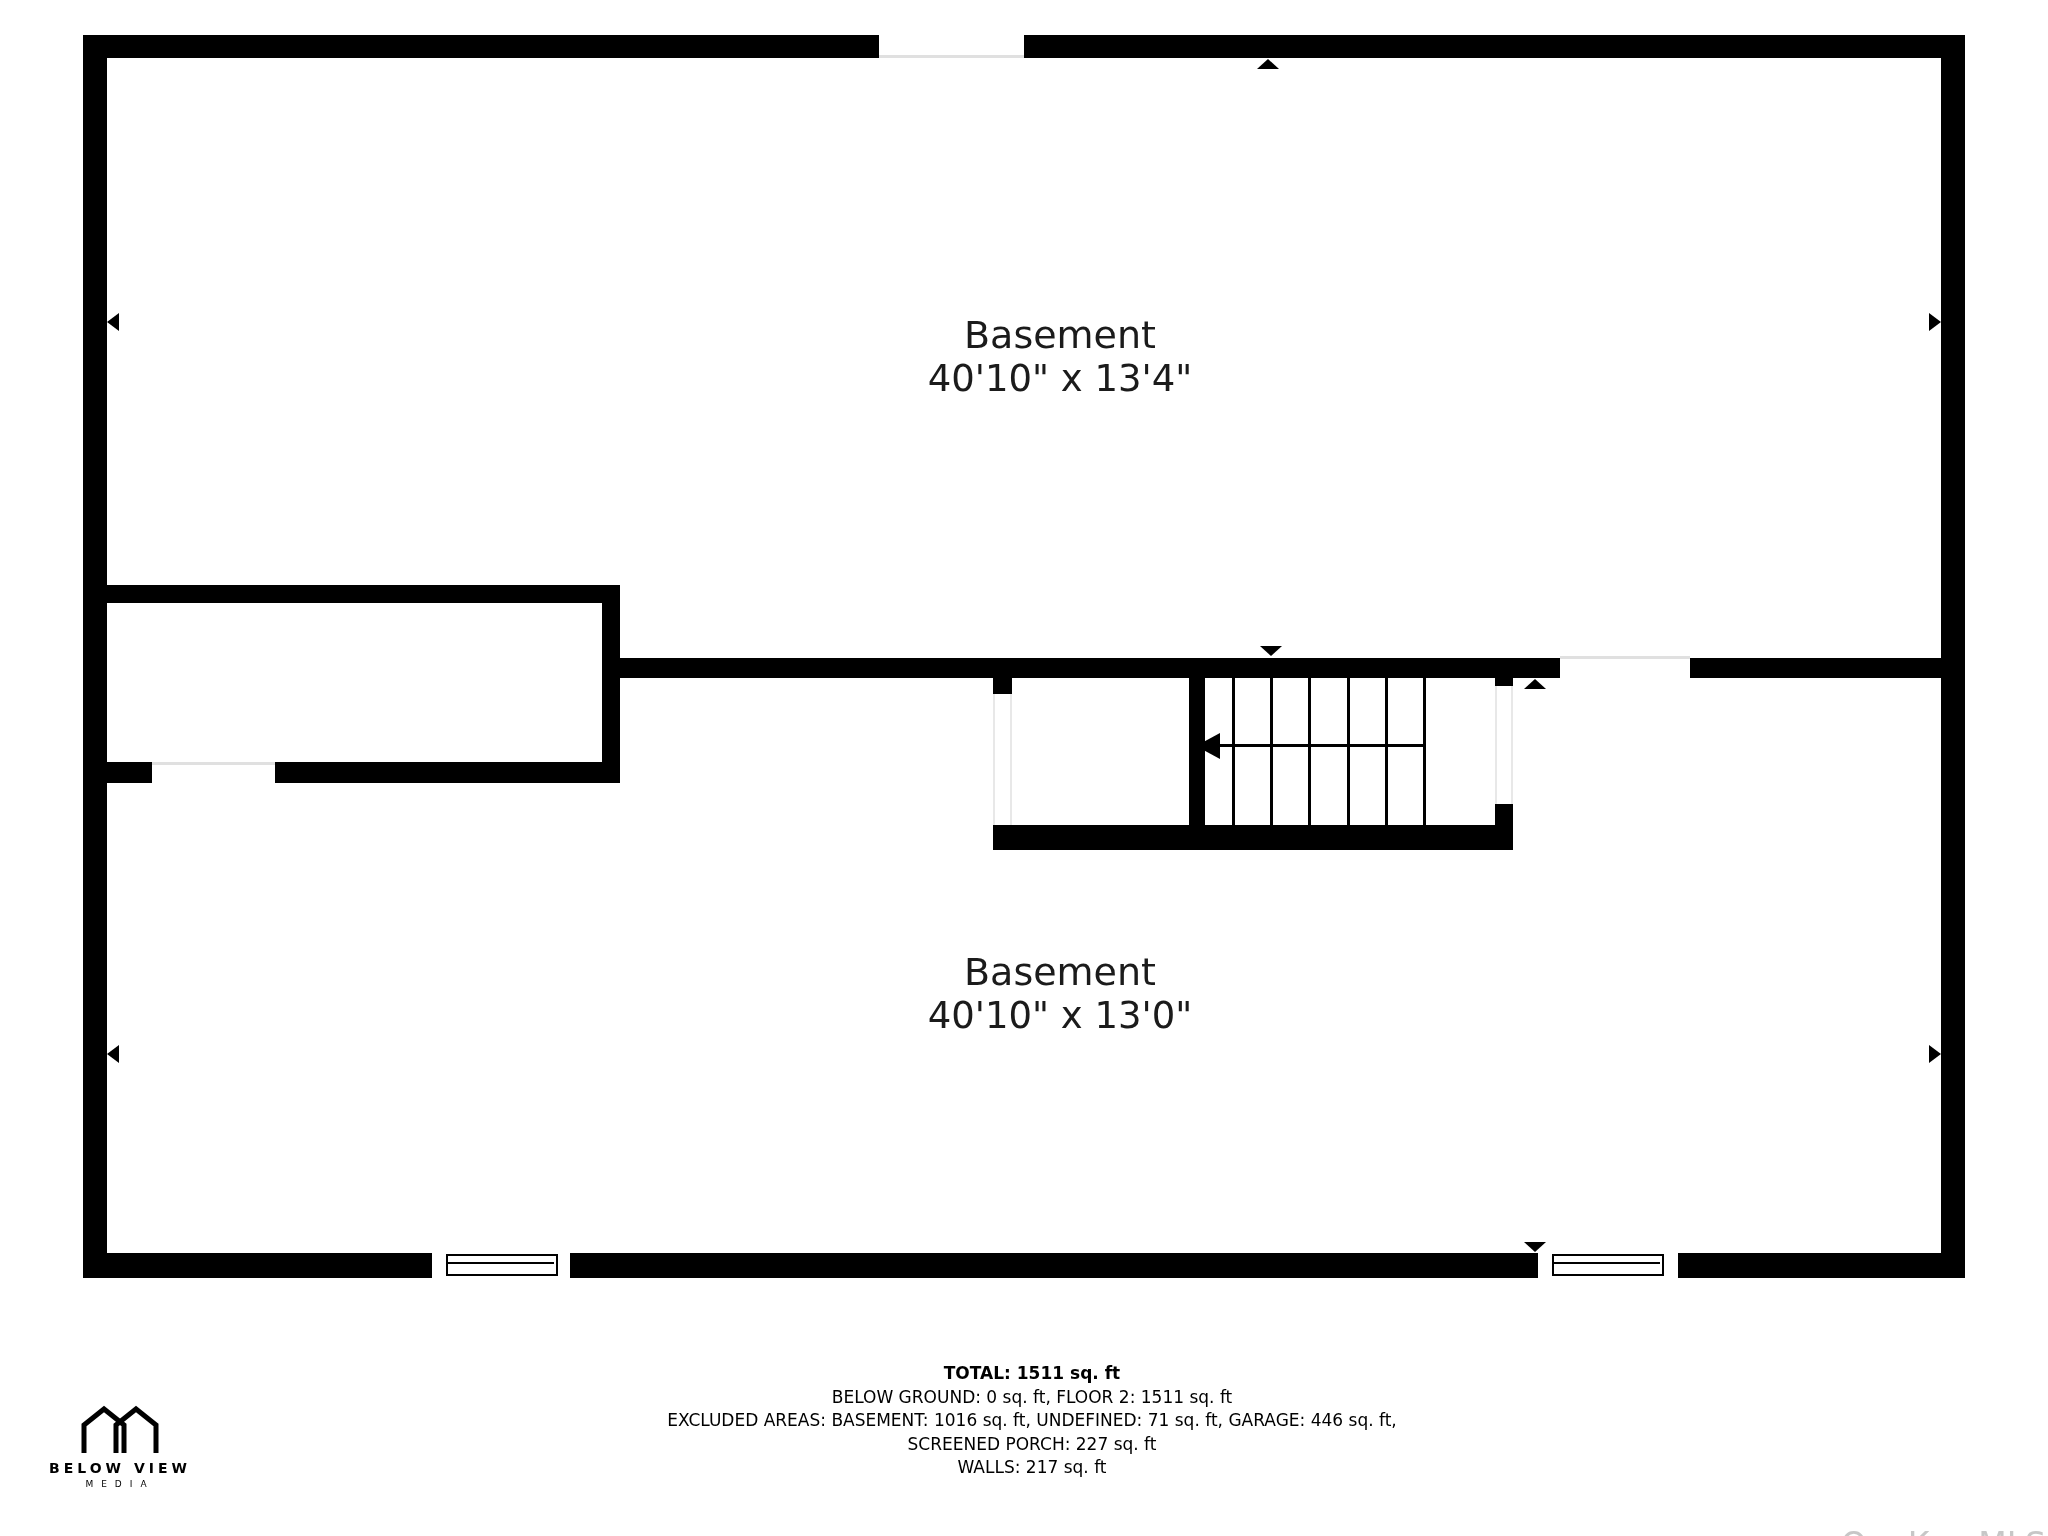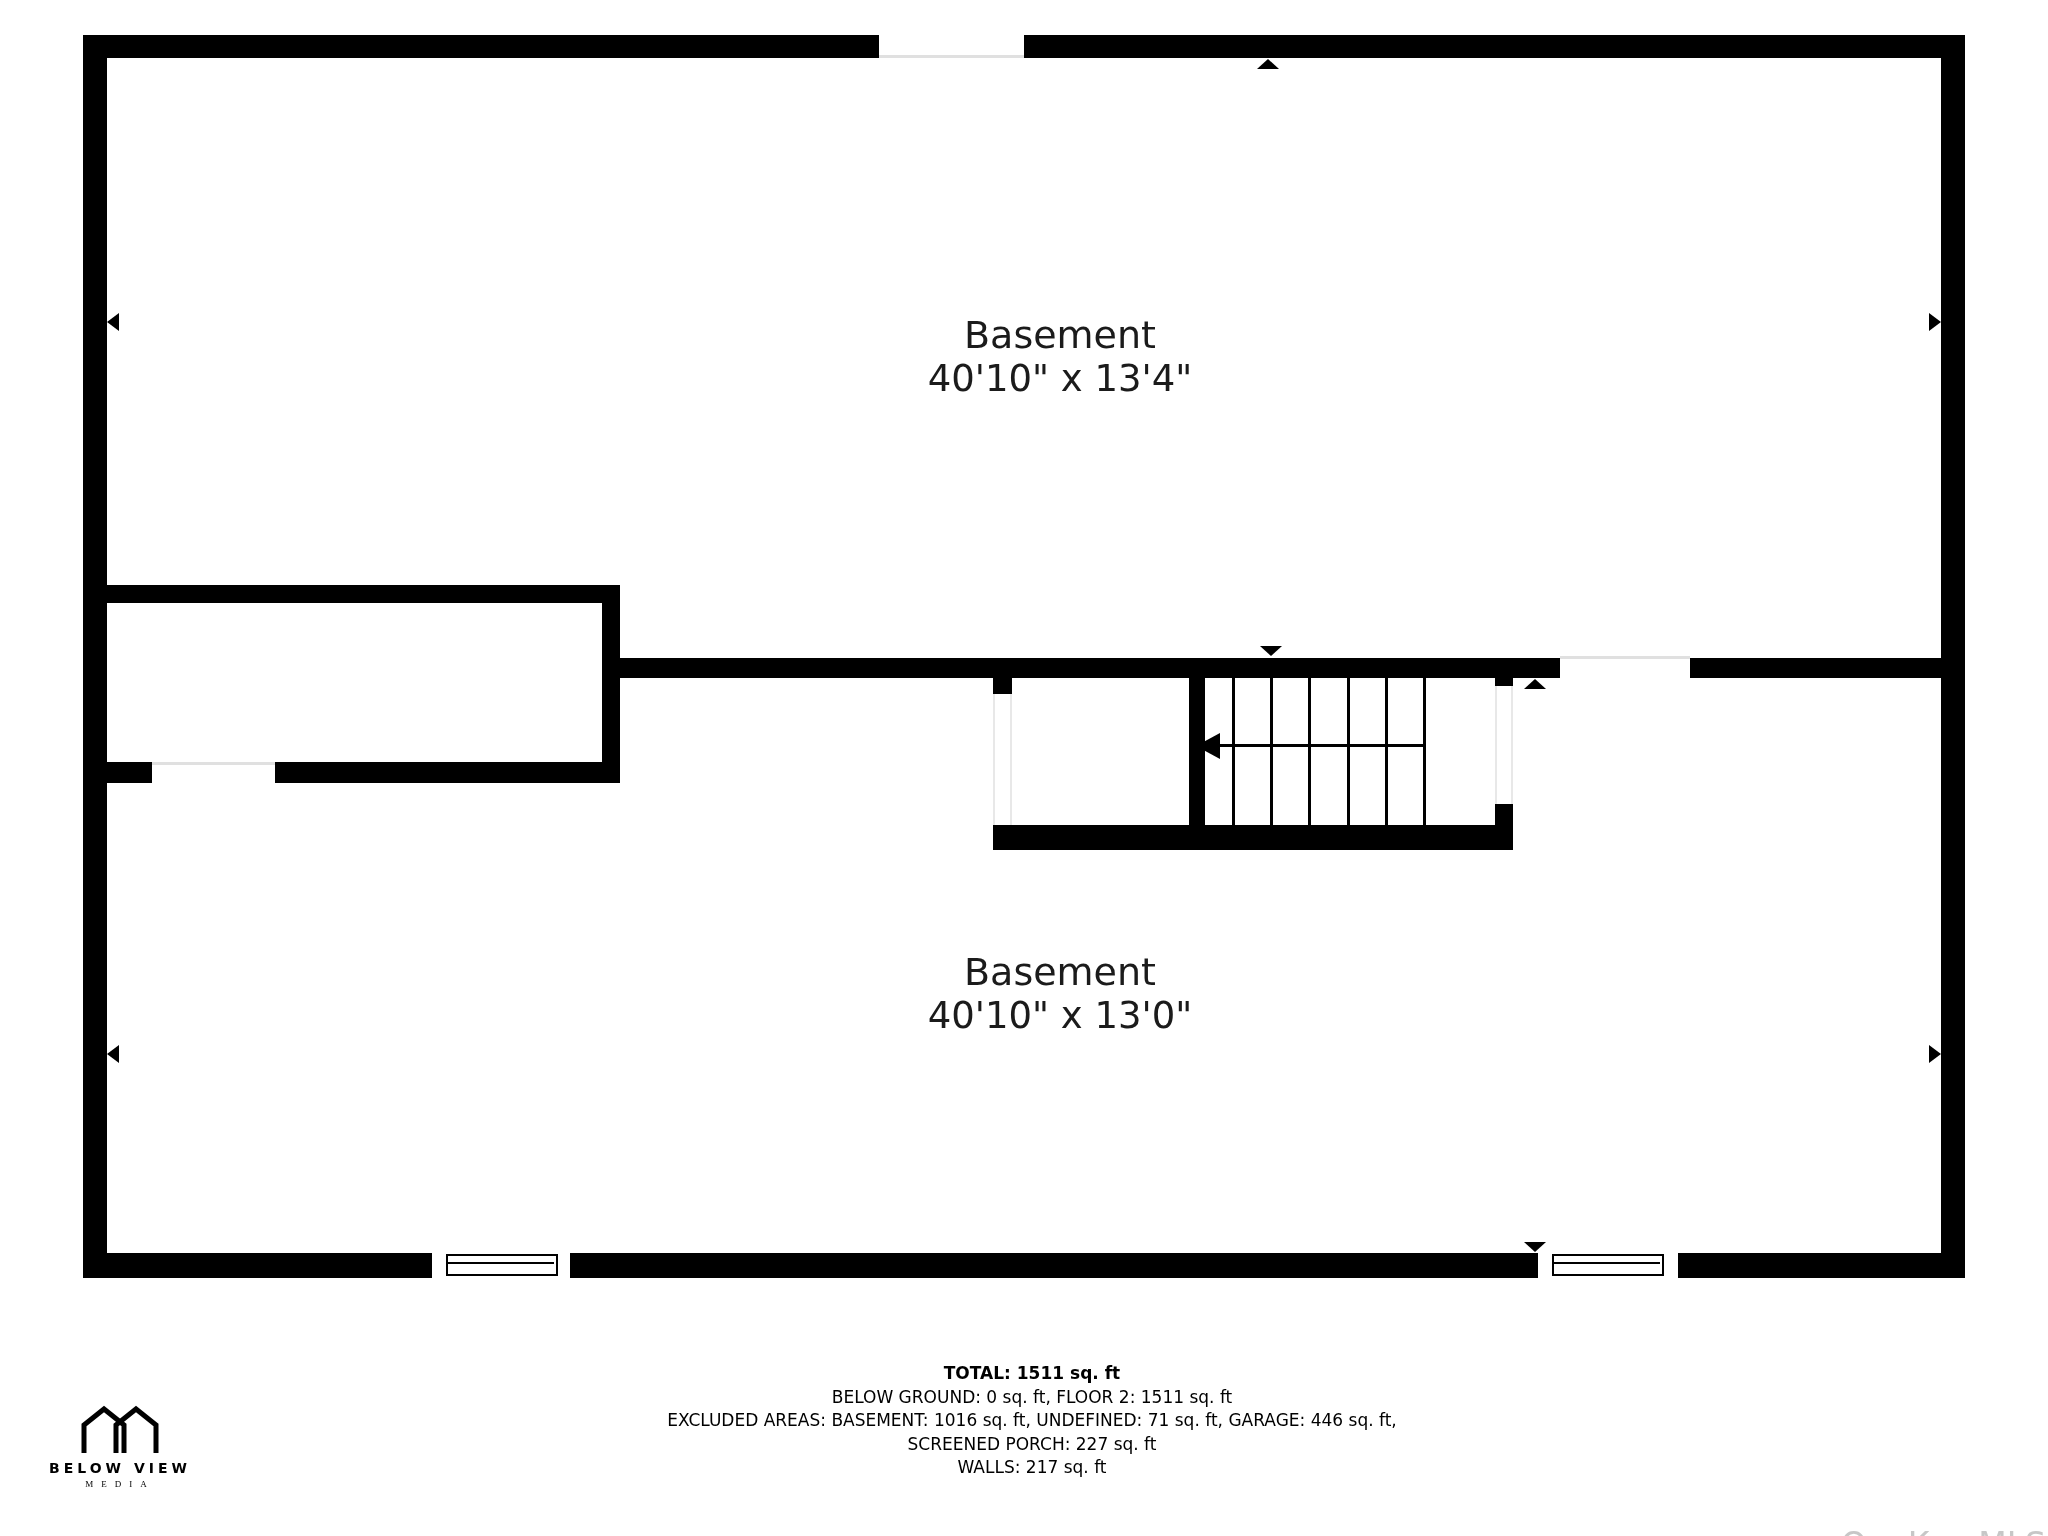--- a/index.html
+++ b/index.html
@@ -22,21 +22,21 @@
   .window-mullion{position:absolute;background:#000;height:2px;}
   .room-label{position:absolute;text-align:center;color:#1b1b1b;font-size:38px;line-height:43px;}
   .room-label .dims{font-size:37px;}
   .footer{position:absolute;left:16px;top:1350px;width:2032px;text-align:center;color:#000;
           font-size:17px;line-height:23.5px;margin-top:12px;}
   .footer .total{font-weight:bold;}
   .disclaimer{position:absolute;left:16px;top:1484px;width:2032px;text-align:center;
               font-size:13.5px;font-weight:bold;color:#111;}
   .logo{position:absolute;left:40px;top:1404px;width:160px;text-align:center;color:#000;}
   .logo-name{font-size:14px;font-weight:bold;letter-spacing:4px;margin-top:2px;}
-  .logo-sub{font-size:9px;letter-spacing:8px;margin-top:3px;font-family:Liberation Serif, serif;}
+  .logo-sub{font-size:9px;letter-spacing:8px;margin-top:3px;}
   .watermark{position:absolute;right:2px;top:1496px;font-size:33px;color:#c7c7c7;margin-top:29px;}
 </style>
 </head>
 <body>
 
 <div id="canvas">
 
   <div class="wall" style="left:83px;top:35px;width:796px;height:23px;"></div>
   <div class="wall" style="left:1024px;top:35px;width:941px;height:23px;"></div>
   <div class="gapline" style="left:879px;top:55px;width:145px;height:3px;"></div>

